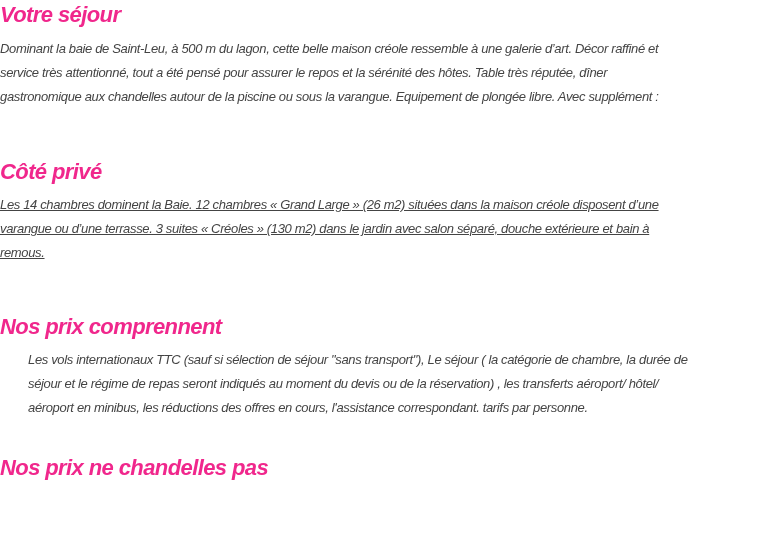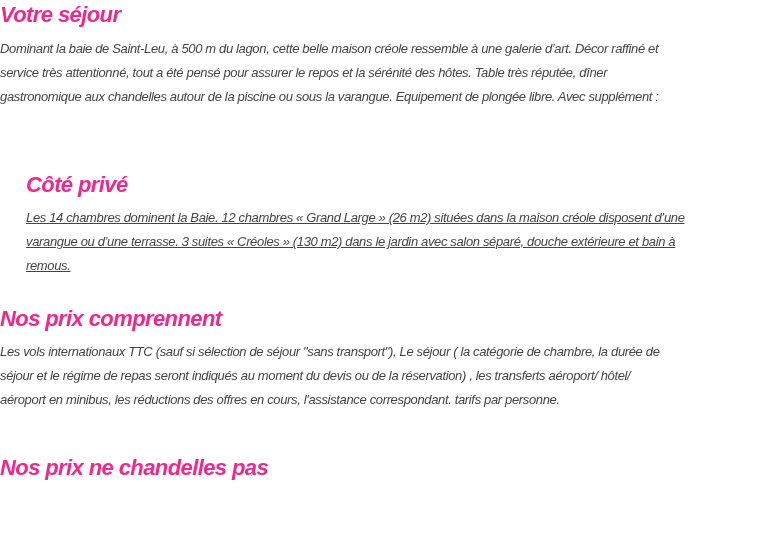--- a/index.html
+++ b/index.html
@@ -44,24 +44,24 @@
   .section-body .line {
     display: block;
     white-space: nowrap;
   }
   .section {
     position: absolute;
     left: 0;
   }
   #sec-0 { top: 0px; }
   #sec-0 .section-body { margin-top: 7px; }
-  #sec-1 { top: 170px; padding-left: 26px; }
+  #sec-1 { top: 157px; }
   #sec-1 .section-body { margin-top: 6px; text-decoration: underline; }
-  #sec-2 { top: 304px; }
-  #sec-2 .section-body { margin-top: 6px; }
+  #sec-2 { top: 312px; }
+  #sec-2 .section-body { margin-top: 6px; padding-left: 28px; }
   #sec-3 { top: 453px; }
   #sec-3 .section-body { margin-top: 6px; }
 </style>
 </head>
 <body>
 
 <div class="content">
 
   <section class="section" id="sec-0">
     <h2 class="section-title">Votre séjour</h2>

